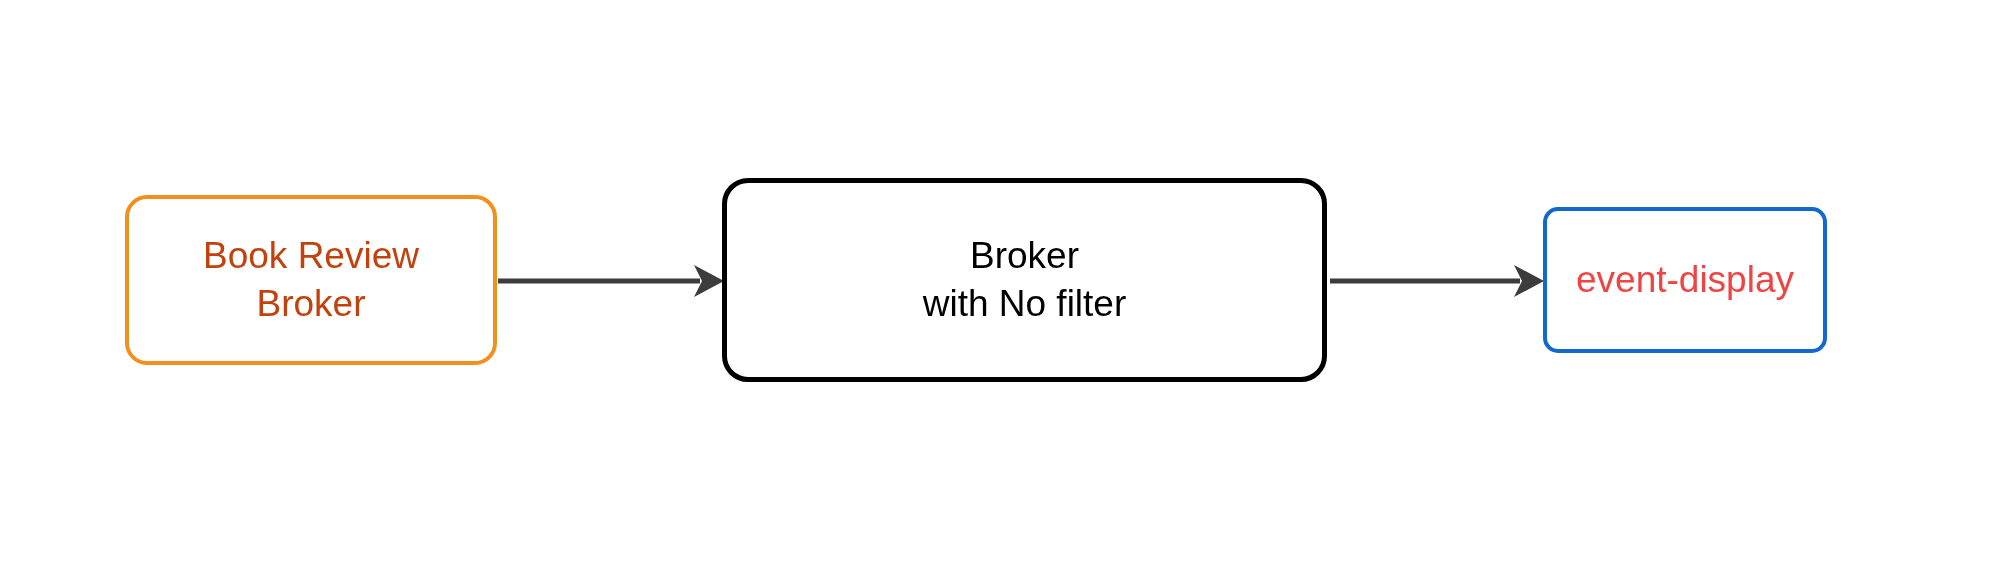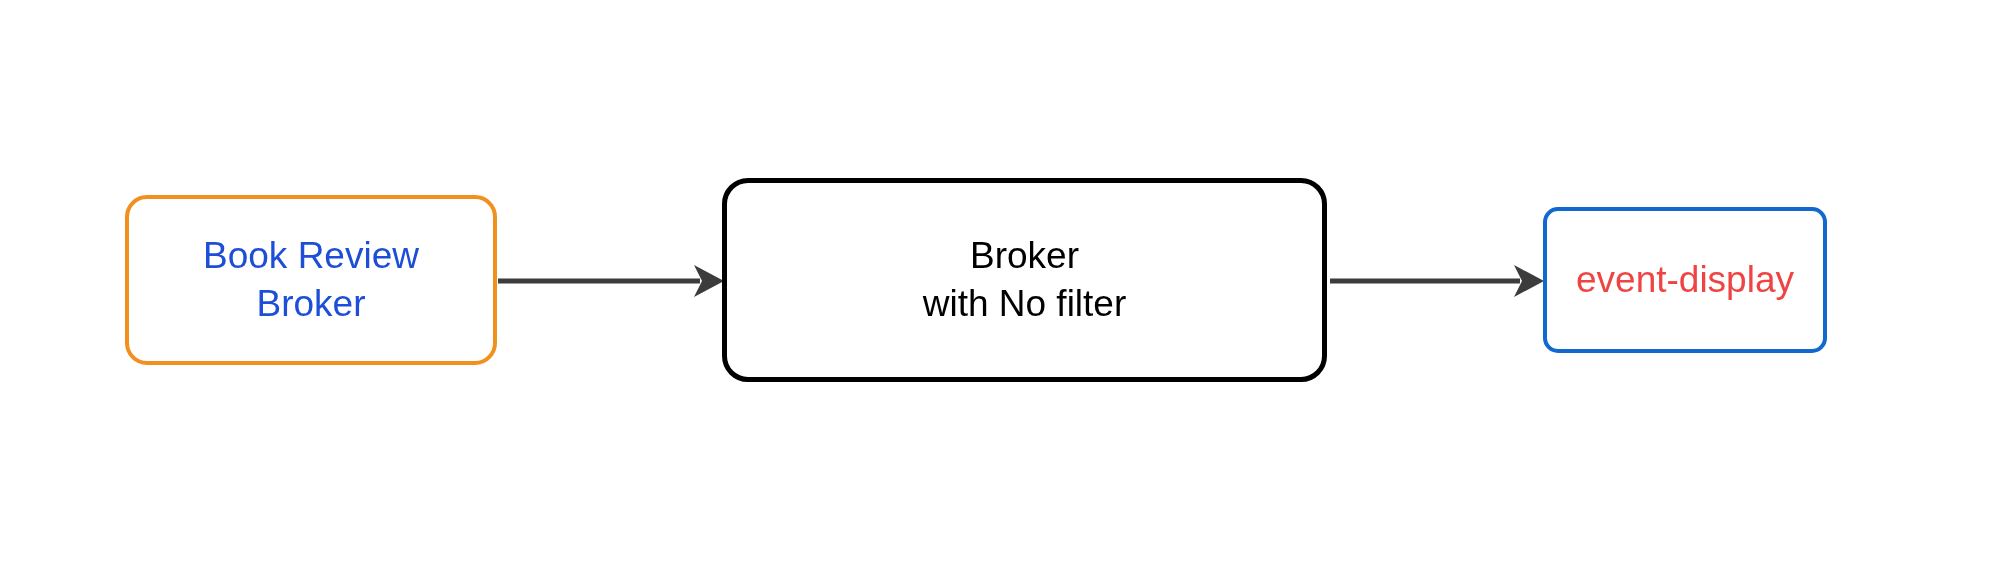--- a/index.html
+++ b/index.html
@@ -36,21 +36,21 @@
   }
 
   
   .node-broker {
     left: 125px;
     top: 195px;
     width: 372px;
     height: 170px;
     border: 4px solid #f2901f;
     border-radius: 22px;
-    color: #1d4ed8;
+    color: #c2410c;
     font-size: 37px;
   }
 
   
   .node-trigger {
     left: 722px;
     top: 178px;
     width: 605px;
     height: 204px;
     border: 5px solid #000000;

